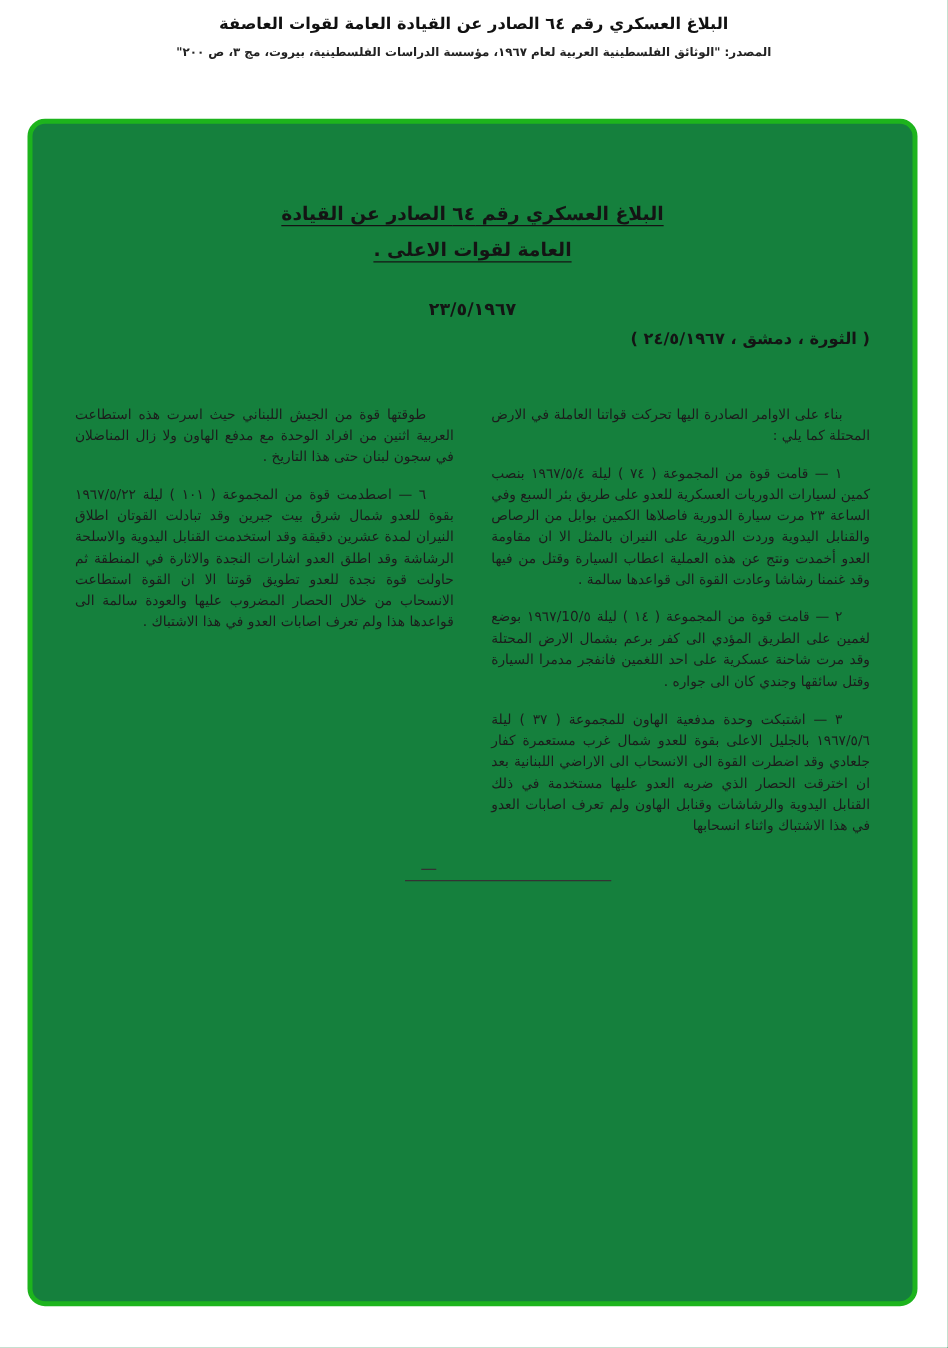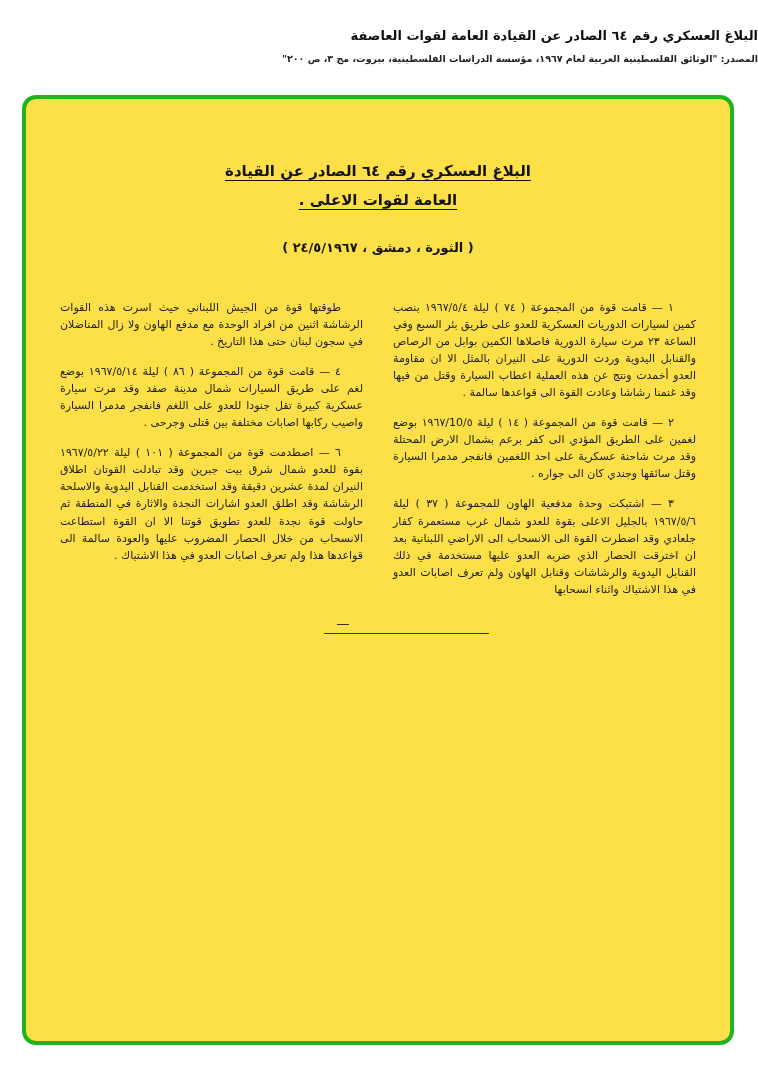--- a/index.html
+++ b/index.html
@@ -10,22 +10,22 @@
   }
   body {
     position: relative;
     width: 758px;
     height: 1078px;
     overflow: hidden;
     color: #1e1e1e;
   }
   
   .page-header {
-    text-align: right;
-    padding-top: 28px;
+    text-align: center;
+    padding-top: 12px;
     direction: rtl;
   }
   .header-title {
     font-size: 13px;
     font-weight: bold;
     letter-spacing: 0.2px;
     color: #111;
   }
   .header-source {
     margin-top: 10px;
@@ -35,21 +35,21 @@
   }
   
   .doc-frame {
     position: absolute;
     left: 22px;
     top: 95px;
     width: 712px;
     height: 950px;
     border: 4px solid #1db41d;
     border-radius: 14px;
-    background: #fde047;
+    background: #15803d;
     padding: 58px 34px 0 34px;
     direction: rtl;
   }
   
   .doc-title {
     text-align: center;
     font-weight: bold;
     font-size: 15px;
     line-height: 1.9;
     color: #141414;
@@ -59,21 +59,21 @@
     text-underline-offset: 4px;
     text-decoration-thickness: 1px;
   }
   .doc-date {
     margin-top: 26px;
     text-align: center;
     font-weight: bold;
     color: #141414;
   }
   .doc-date .d-line1 { font-size: 14px; letter-spacing: 1px; }
-  .doc-date .d-line2 { font-size: 13px; margin-top: 8px; }
+  .doc-date .d-line2 { font-size: 13px; margin-top: 8px; text-align: right; }
   
   .columns {
     margin-top: 44px;
     display: flex;
     gap: 30px;
     direction: rtl;
   }
   .col {
     flex: 1 1 0;
     font-size: 11px;
@@ -112,34 +112,35 @@
 </header>
 
 <div class="doc-frame">
 
   <div class="doc-title">
     <div class="t-line">البلاغ العسكري رقم ٦٤ الصادر عن القيادة</div>
     <div class="t-line">العامة لقوات الاعلى .</div>
   </div>
 
   <div class="doc-date">
+    <div class="d-line1">٢٣/٥/١٩٦٧</div>
     <div class="d-line2">( الثورة ، دمشق ، ٢٤/٥/١٩٦٧ )</div>
   </div>
 
   <div class="columns">
 
     <div class="col">
+      <p>بناء على الاوامر الصادرة اليها تحركت قواتنا العاملة في الارض المحتلة كما يلي :</p>
       <p>١ — قامت قوة من المجموعة ( ٧٤ ) ليلة ١٩٦٧/٥/٤ بنصب كمين لسيارات الدوريات العسكرية للعدو على طريق بئر السبع وفي الساعة ٢٣ مرت سيارة الدورية فاصلاها الكمين بوابل من الرصاص والقنابل اليدوية وردت الدورية على النيران بالمثل الا ان مقاومة العدو أخمدت ونتج عن هذه العملية اعطاب السيارة وقتل من فيها وقد غنمنا رشاشا وعادت القوة الى قواعدها سالمة .</p>
       <p>٢ — قامت قوة من المجموعة ( ١٤ ) ليلة ١٩٦٧/10/٥ بوضع لغمين على الطريق المؤدي الى كفر برعم بشمال الارض المحتلة وقد مرت شاحنة عسكرية على احد اللغمين فانفجر مدمرا السيارة وقتل سائقها وجندي كان الى جواره .</p>
       <p>٣ — اشتبكت وحدة مدفعية الهاون للمجموعة ( ٣٧ ) ليلة ١٩٦٧/٥/٦ بالجليل الاعلى بقوة للعدو شمال غرب مستعمرة كفار جلعادي وقد اضطرت القوة الى الانسحاب الى الاراضي اللبنانية بعد ان اخترقت الحصار الذي ضربه العدو عليها مستخدمة في ذلك القنابل اليدوية والرشاشات وقنابل الهاون ولم تعرف اصابات العدو في هذا الاشتباك واثناء انسحابها</p>
     </div>
 
     <div class="col">
-      <p>طوقتها قوة من الجيش اللبناني حيث اسرت هذه القوات الرشاشة اثنين من افراد الوحدة مع مدفع الهاون ولا زال المناضلان في سجون لبنان حتى هذا التاريخ .</p>
-      <p>٤ — قامت قوة من المجموعة ( ٨٦ ) ليلة ١٩٦٧/٥/١٤ بوضع لغم على طريق السيارات شمال مدينة صفد وقد مرت سيارة عسكرية كبيرة تقل جنودا للعدو على اللغم فانفجر مدمرا السيارة واصيب ركابها اصابات مختلفة بين قتلى وجرحى .</p>
+      <p>طوقتها قوة من الجيش اللبناني حيث اسرت هذه استطاعت العربية اثنين من افراد الوحدة مع مدفع الهاون ولا زال المناضلان في سجون لبنان حتى هذا التاريخ .</p>
       <p>٦ — اصطدمت قوة من المجموعة ( ١٠١ ) ليلة ١٩٦٧/٥/٢٢ بقوة للعدو شمال شرق بيت جبرين وقد تبادلت القوتان اطلاق النيران لمدة عشرين دقيقة وقد استخدمت القنابل اليدوية والاسلحة الرشاشة وقد اطلق العدو اشارات النجدة والاثارة في المنطقة ثم حاولت قوة نجدة للعدو تطويق قوتنا الا ان القوة استطاعت الانسحاب من خلال الحصار المضروب عليها والعودة سالمة الى قواعدها هذا ولم تعرف اصابات العدو في هذا الاشتباك .</p>
     </div>
 
   </div>
 
   <div class="divider-wrap">
     <div class="divider-dash"></div>
     <div class="divider-line"></div>
   </div>
 

